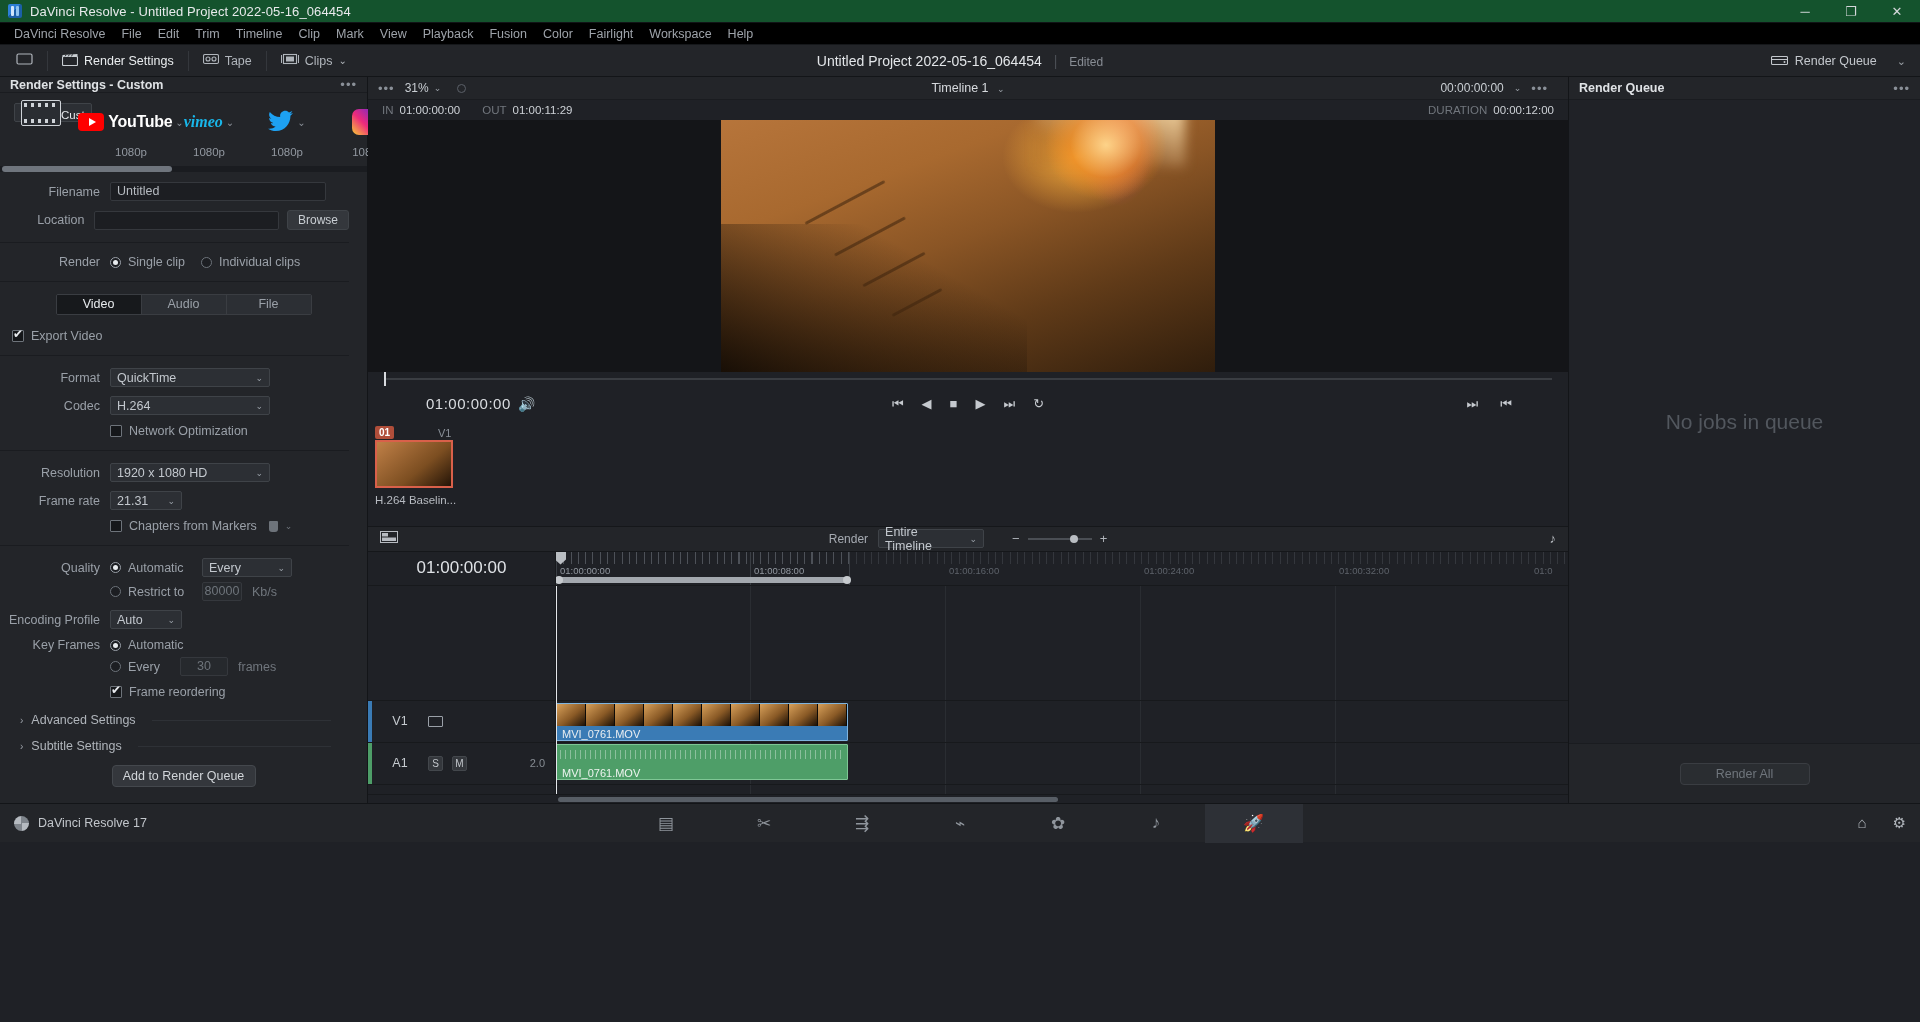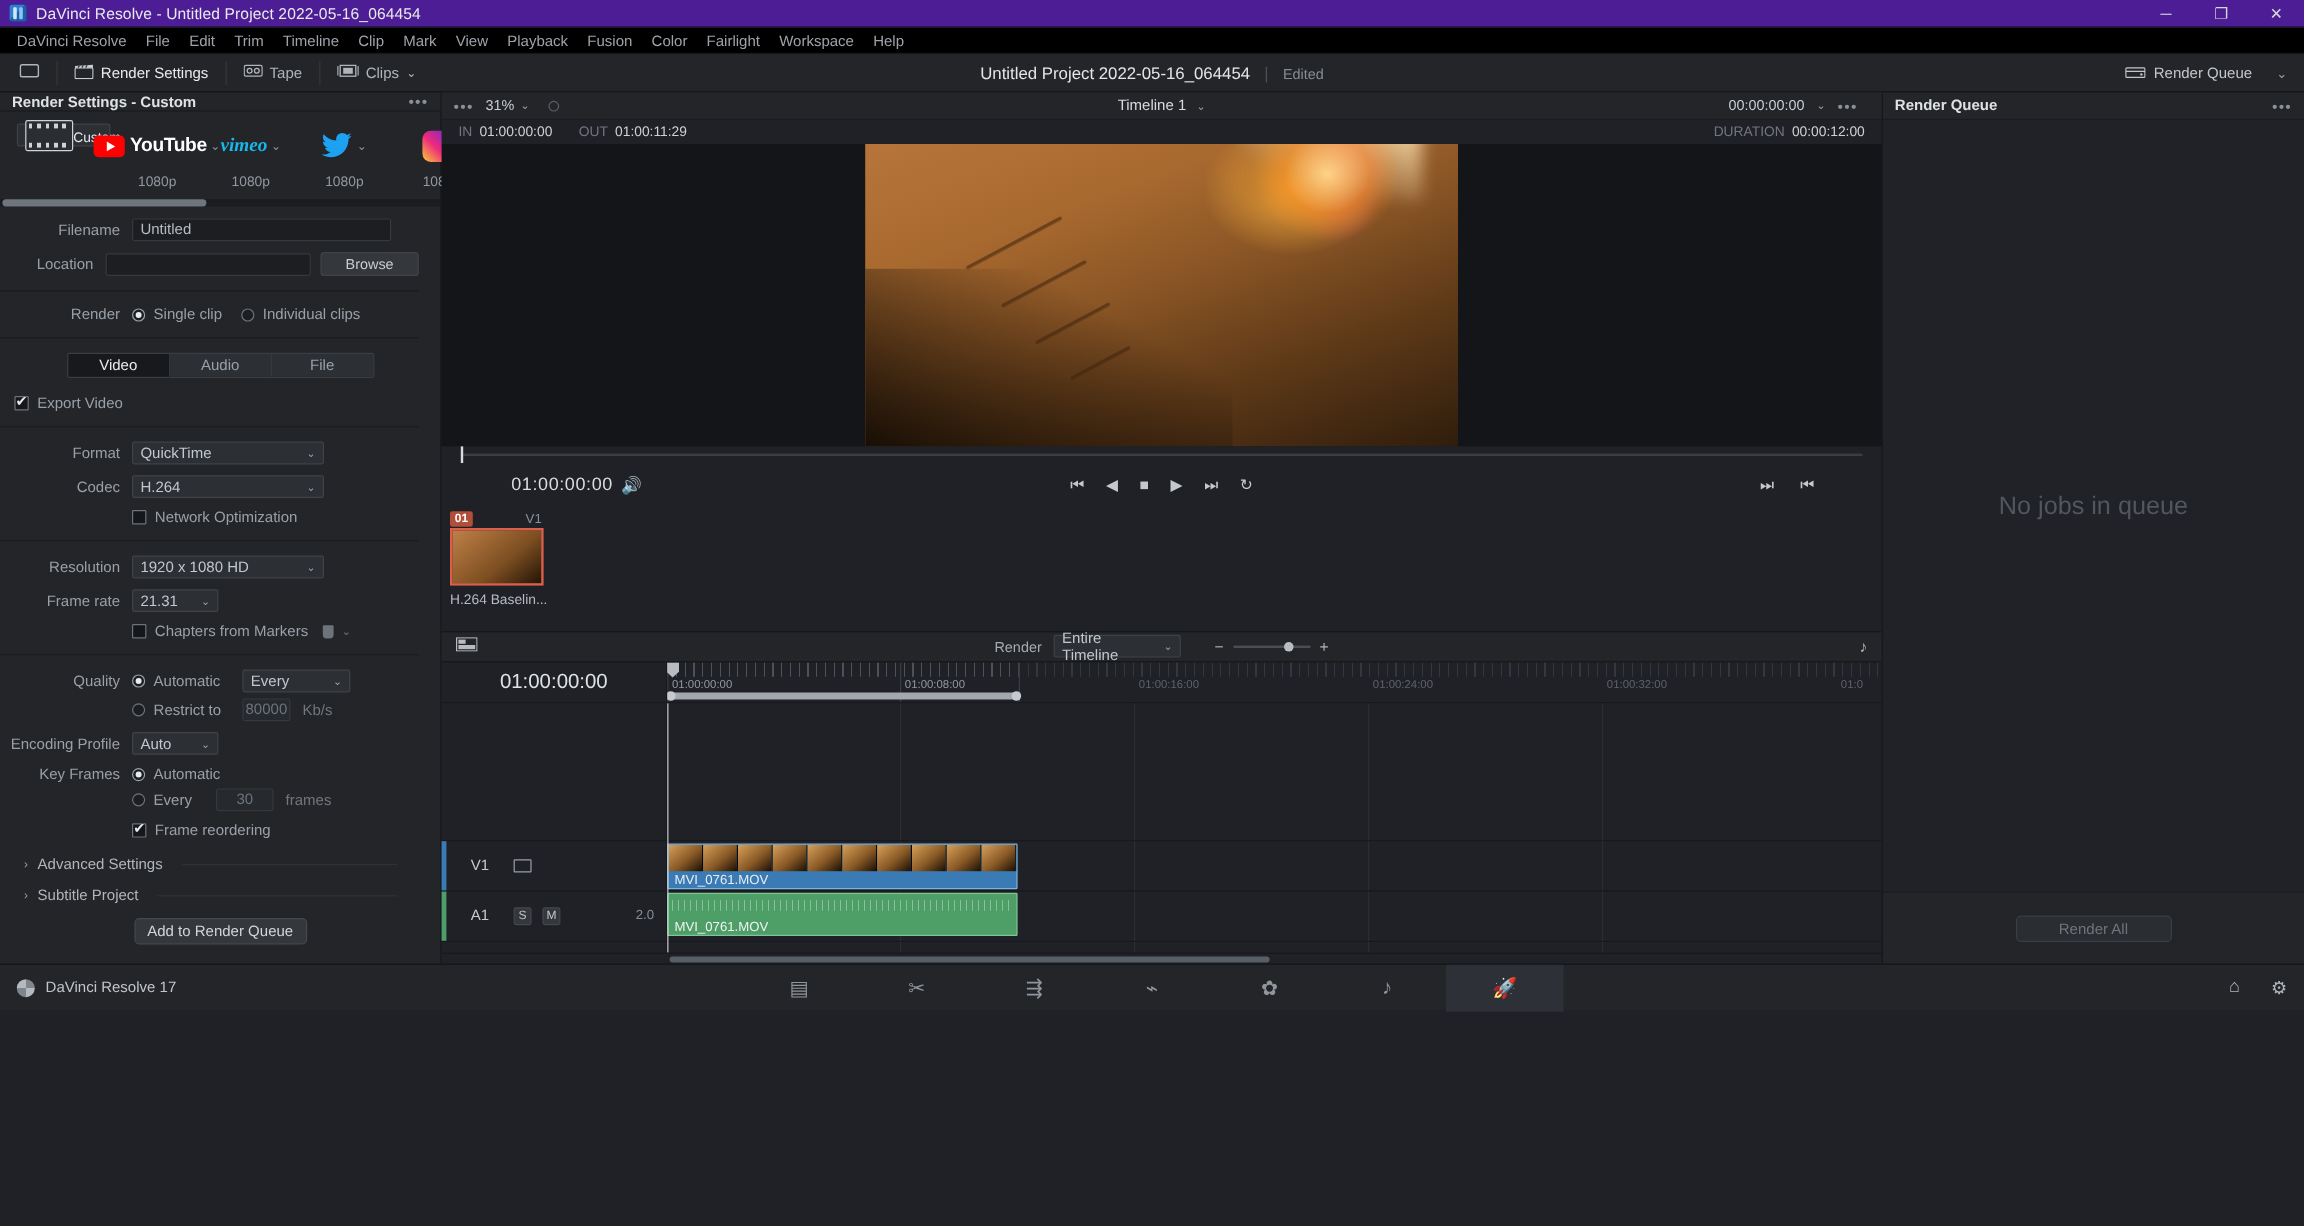--- a/index.html
+++ b/index.html
@@ -7,21 +7,21 @@
   body {
     background:#1f2126;
     font-family:"Liberation Sans", sans-serif;
     font-size:13px;
     color:#b8bcc2;
     -webkit-font-smoothing:antialiased;
   }
 
   
   .titlebar{
-    height:23px; background:#4c1d95; display:flex; align-items:center;
+    height:23px; background:#14532d; display:flex; align-items:center;
     border-bottom:1px solid #111316; position:relative;
   }
   .tb-icon{ width:14px;height:14px;margin-left:8px;margin-right:8px;
     background:linear-gradient(135deg,#2d7fd6 0%,#2d7fd6 45%,#1b5fa8 46%,#1b5fa8 100%);
     border-radius:2px; position:relative; flex:none;}
   .tb-icon:after{content:"";position:absolute;left:3px;top:2px;width:3px;height:10px;background:#cfe6fb;border-radius:1px;}
   .tb-icon:before{content:"";position:absolute;left:8px;top:2px;width:3px;height:10px;background:#8fc4f0;border-radius:1px;}
   .tb-title{ font-size:13px; color:#e8eaec; letter-spacing:.1px;}
   .win-btns{ position:absolute; right:0; top:0; height:23px; display:flex; }
   .win-btn{ width:46px;height:23px;display:flex;align-items:center;justify-content:center;color:#d4d7da;font-size:13px;}
@@ -76,21 +76,21 @@
   .scrollbar{ height:6px;background:#1a1c20; margin:8px 0 0 0; position:relative;}
   .scrollbar .thumb{ position:absolute;left:2px;top:0;height:6px;width:170px;background:#6f757d;border-radius:3px;}
 
   .form{ padding:10px 18px 0 0; }
   .row{ display:flex;align-items:center; margin-bottom:9px;}
   .lbl{ width:110px; text-align:right; padding-right:10px; font-size:12.5px; color:#9aa0a8;}
   .inp{ height:19px; background:#1c1e22; border:1px solid #35383d; border-radius:2px;
     color:#b6bbc1; font-size:12.5px; padding:0 6px; line-height:17px; }
   .inp.filename{ width:216px; }
   .inp.location{ width:216px; }
-  .btn-sm{ height:20px; padding:0 20px; background:#34373c; border:1px solid #3f4348; border-radius:3px;
+  .btn-sm{ height:20px; padding:0 10px; background:#34373c; border:1px solid #3f4348; border-radius:3px;
     color:#c9ced3; font-size:12px; margin-left:8px; line-height:18px;}
   .sep{ height:1px;background:#1a1c20; margin:12px 0;}
   .radio{ width:11px;height:11px;border-radius:50%;border:1px solid #6d737a;background:#1c1e22;
     display:inline-block;position:relative;flex:none;}
   .radio.on{ background:#1c1e22; border-color:#9aa0a8;}
   .radio.on:after{ content:"";position:absolute;left:2px;top:2px;width:5px;height:5px;border-radius:50%;background:#e9ecef;}
   .chk{ width:12px;height:12px;border:1px solid #6d737a;background:#15171a;display:inline-block;
     position:relative;flex:none;border-radius:1px;}
   .chk.on:after{ content:"✔";position:absolute;left:0px;top:-4px;font-size:12px;color:#e9ecef;}
   .rd-lbl{ font-size:12.5px;color:#9aa0a8; margin-left:7px;}
@@ -529,21 +529,21 @@
         <span class="rd-lbl">Frame reordering</span>
       </div>
 
       <div class="expander">
         <span class="ar">›</span>
         <span class="tx">Advanced Settings</span>
         <span class="ln"></span>
       </div>
       <div class="expander" style="margin-top:12px">
         <span class="ar">›</span>
-        <span class="tx">Subtitle Project</span>
+        <span class="tx">Subtitle Settings</span>
         <span class="ln"></span>
       </div>
     </div>
 
     <div class="lp-foot">
       <div class="addq">Add to Render Queue</div>
     </div>
   </div>
 
   <div class="center">

